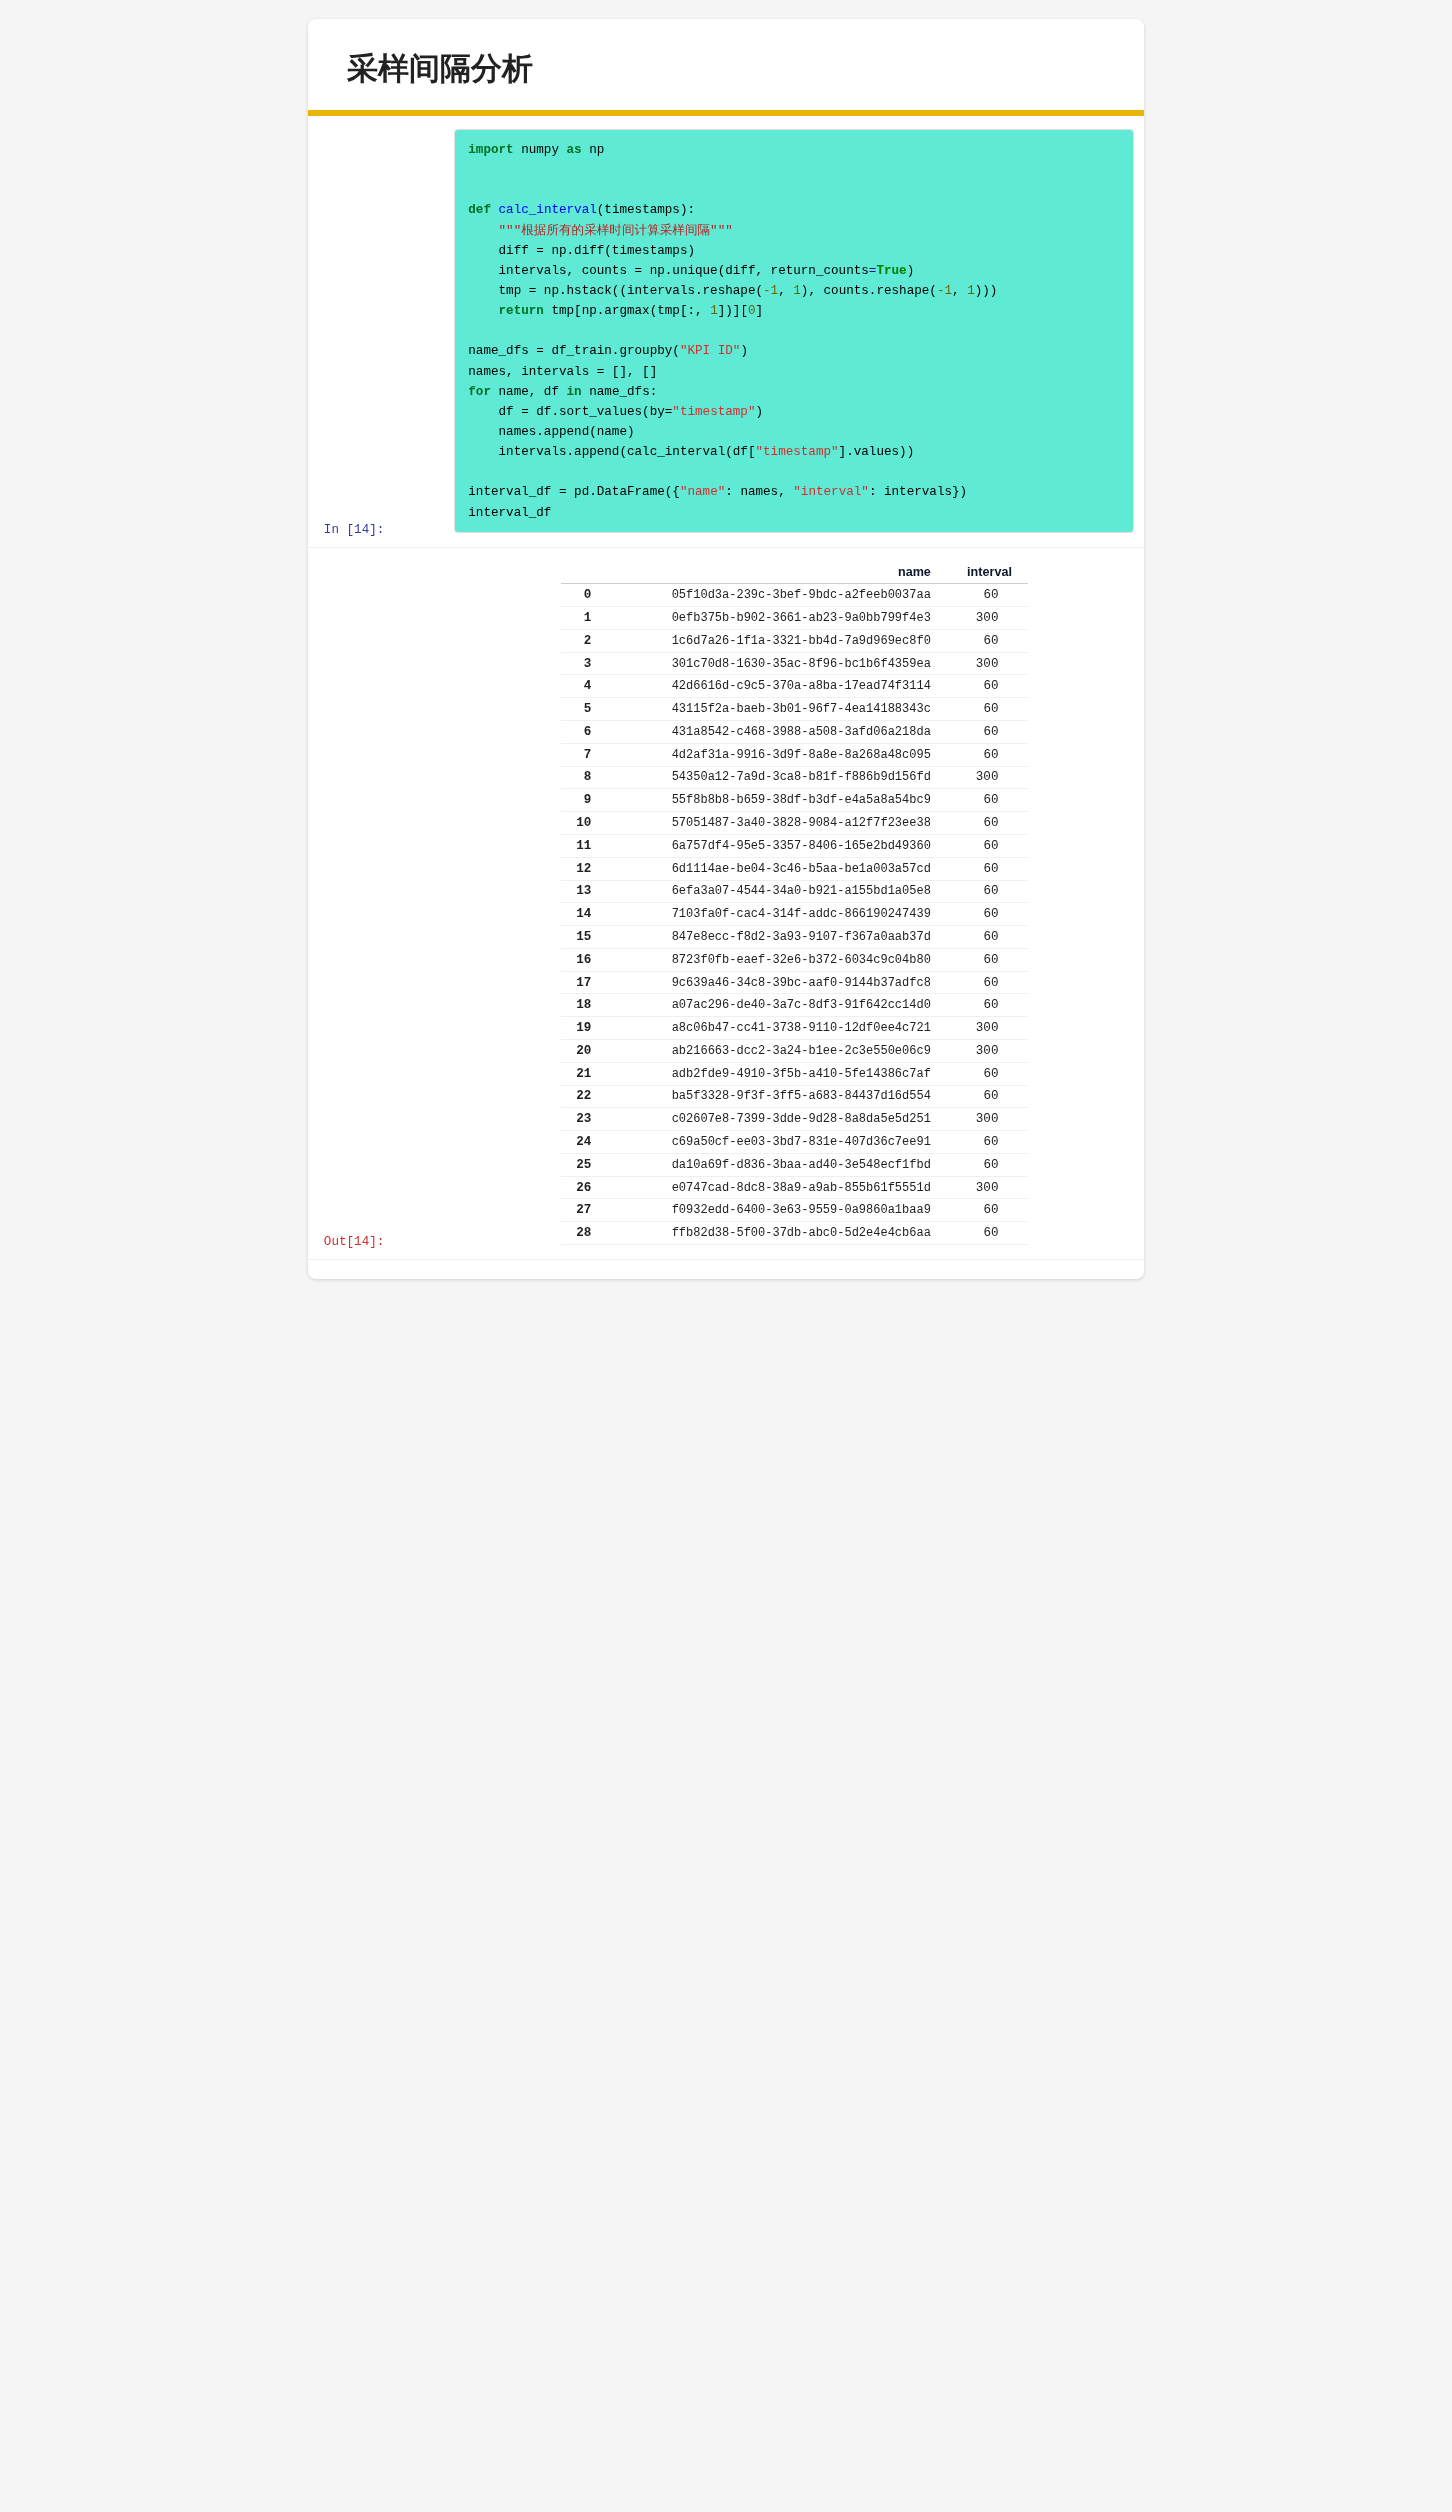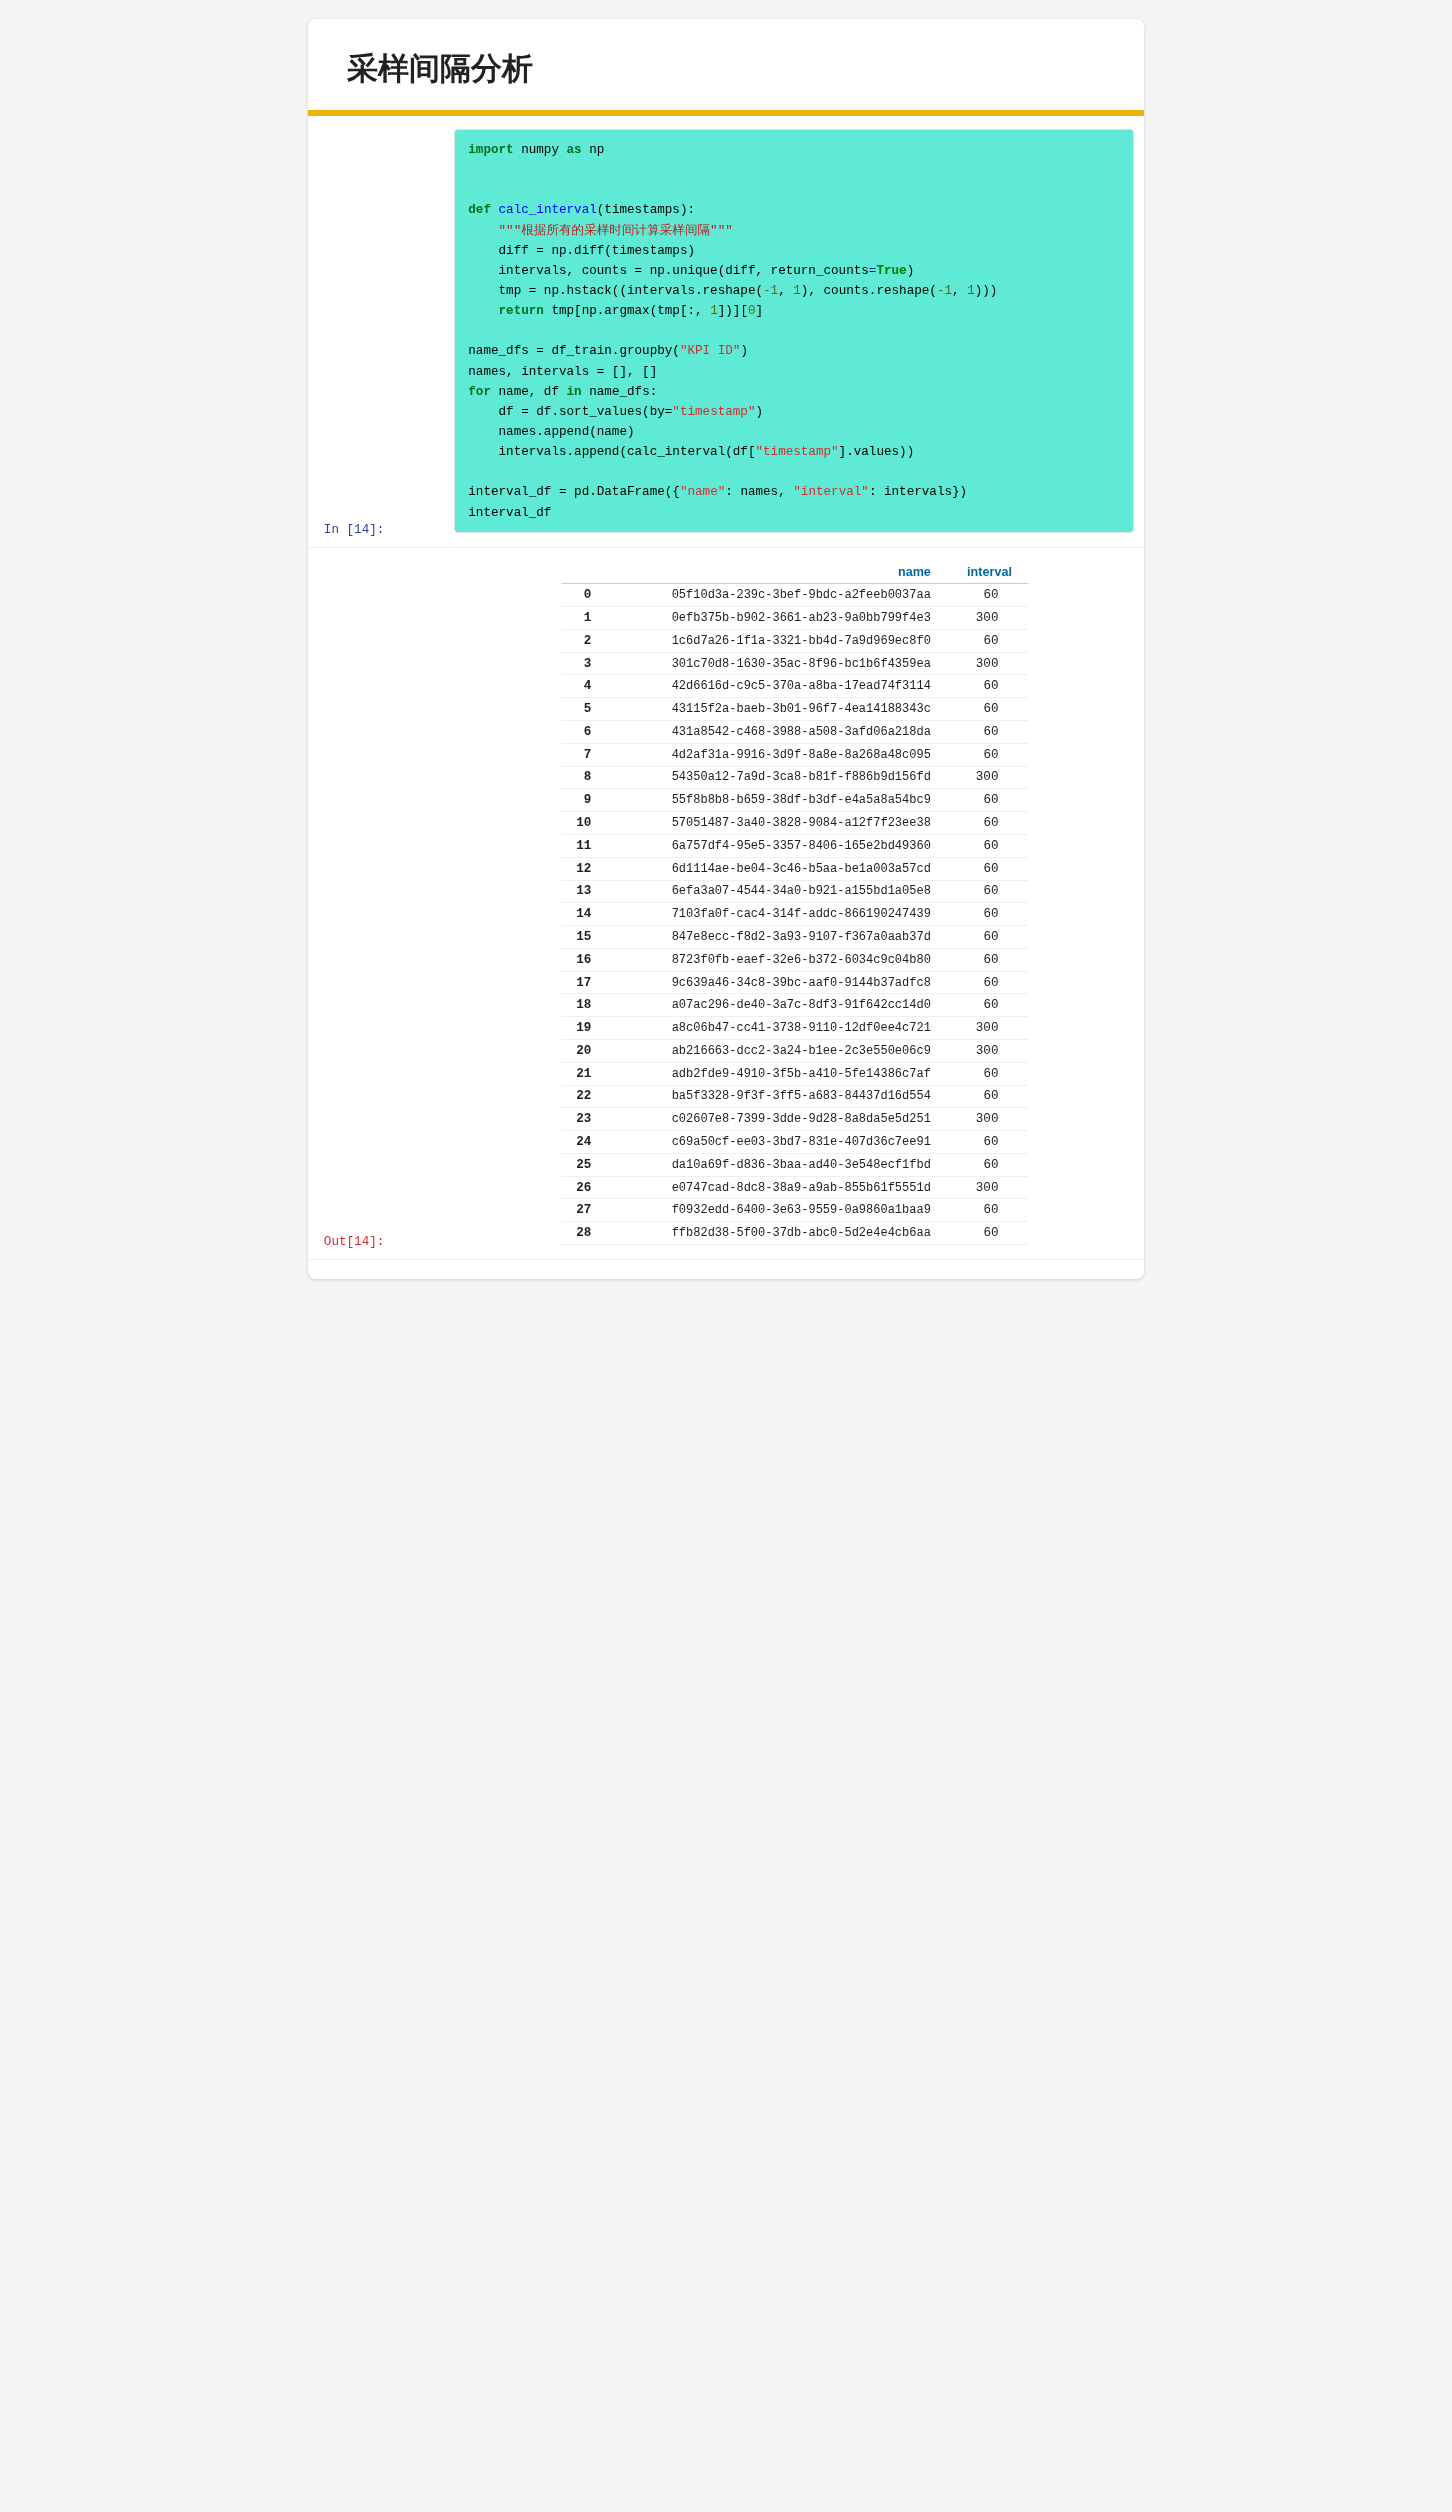--- a/index.html
+++ b/index.html
@@ -80,21 +80,21 @@
       font-family: 'Courier New', monospace;
       font-size: 12.6px;
       margin: 0 auto;
       min-width: 467px;
     }
     .df-table th {
       text-align: right;
       padding: 3.9px 15.6px 3.9px 7.8px;
       border-bottom: 1px solid #ccc;
       font-weight: bold;
-      color: #0369a1;
+      color: #0f172a;
       font-family: -apple-system, BlinkMacSystemFont, sans-serif;
     }
     .df-table th.idx-col {
       text-align: left;
       min-width: 29px;
     }
     .df-table td {
       padding: 3.9px 15.6px 3.9px 7.8px;
       text-align: right;
       border-bottom: 1px solid #efefef;

